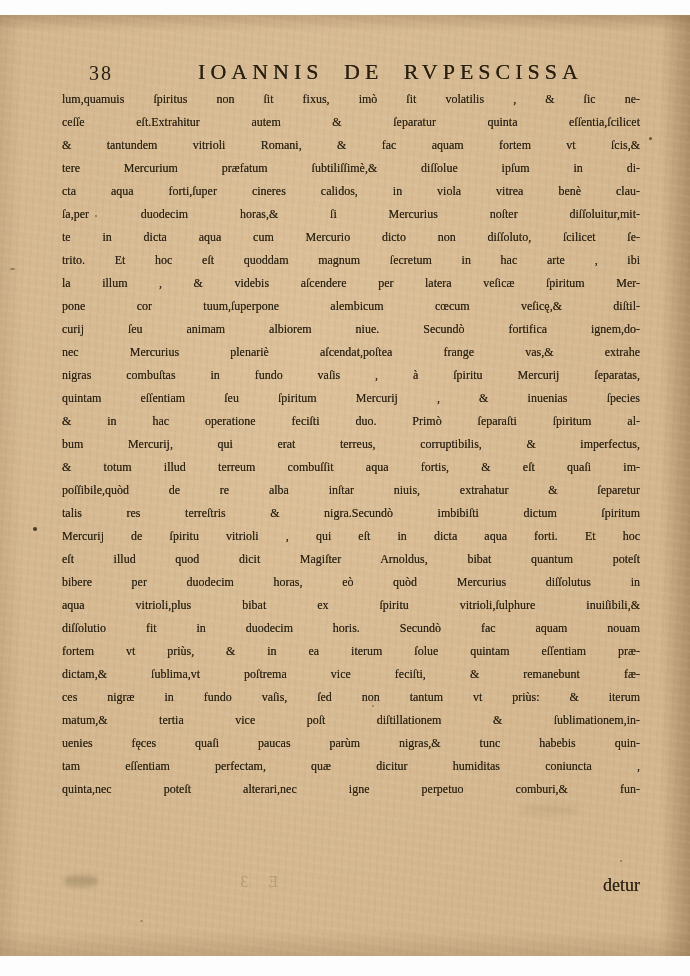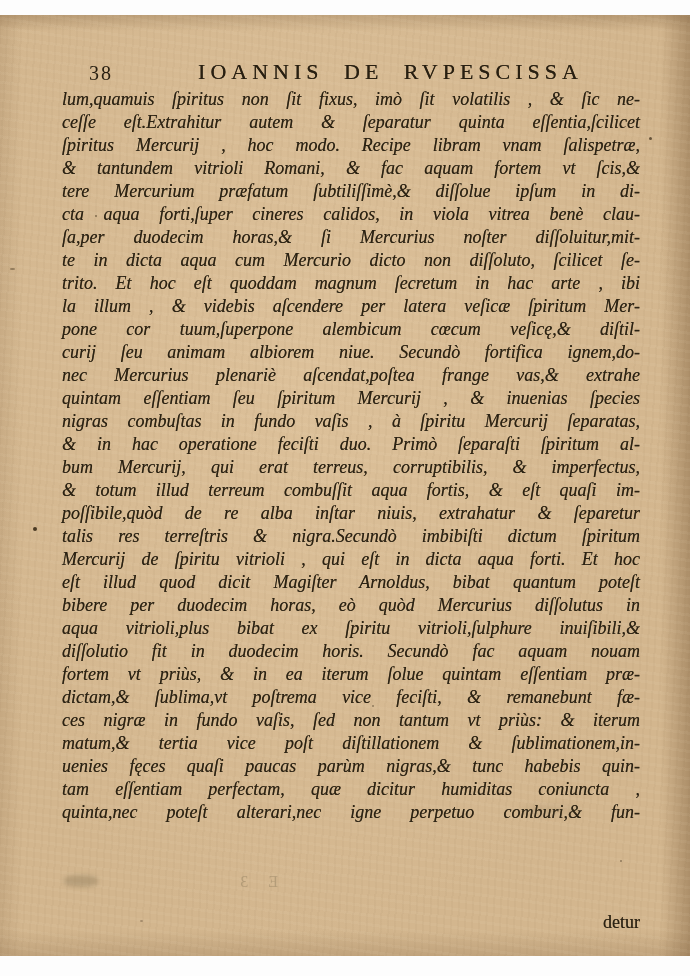--- a/index.html
+++ b/index.html
@@ -39,34 +39,32 @@
   }
   .title{
     position:absolute;left:79px;right:0;top:0;
     text-align:center;
     font-size:22px;letter-spacing:5px;word-spacing:10px;
     text-shadow:0 0 .6px rgba(40,31,17,.8);
   }
   .body-text{
     position:absolute;left:62px;top:73px;width:578px;
     color:#2b2213;
-    font-size:18px;
-    font-style:italic;
+    font-size:12px;
   }
   .line{
     height:23px;line-height:23px;
     text-align:justify;text-align-last:justify;
     white-space:nowrap;
     text-shadow:0 0 .5px rgba(43,34,19,.65);
   }
   .catchword{
     position:absolute;right:50px;top:860px;
     color:#2b2213;font-size:18px;
     text-shadow:0 0 .5px rgba(43,34,19,.65);
-    margin-top:37px;
   }
   
   .ghost-sig{
     position:absolute;left:218px;top:858px;width:60px;
     transform:scaleX(-1);
     color:#8d7c5d;opacity:.45;filter:blur(.6px);
     font-size:16px;letter-spacing:8px;
   }
   .ghost-smudge{
     position:absolute;left:64px;top:860px;width:34px;height:12px;
@@ -93,33 +91,32 @@
     <div class="grain"></div>
 
     <div class="header">
       <span class="pagenum">38</span>
       <span class="title">IOANNIS DE RVPESCISSA</span>
     </div>
 
     <div class="body-text">
         <div class="line">lum,quamuis ſpiritus non ſit fixus, imò ſit volatilis , &amp; ſic ne-</div>
         <div class="line">ceſſe eſt.Extrahitur autem &amp; ſeparatur quinta eſſentia,ſcilicet</div>
-        <div class="line">ſpiritus Mercurij , hoc modo. Recipe libram vnam ſalispetræ,</div>
         <div class="line">&amp; tantundem vitrioli Romani, &amp; fac aquam fortem vt ſcis,&amp;</div>
         <div class="line">tere Mercurium præfatum ſubtiliſſimè,&amp; diſſolue ipſum in di-</div>
         <div class="line">cta aqua forti,ſuper cineres calidos, in viola vitrea benè clau-</div>
         <div class="line">ſa,per duodecim horas,&amp; ſi Mercurius noſter diſſoluitur,mit-</div>
         <div class="line">te in dicta aqua cum Mercurio dicto non diſſoluto, ſcilicet ſe-</div>
         <div class="line">trito. Et hoc eſt quoddam magnum ſecretum in hac arte , ibi</div>
         <div class="line">la illum , &amp; videbis aſcendere per latera veſicæ ſpiritum Mer-</div>
         <div class="line">pone cor tuum,ſuperpone alembicum cœcum veſicę,&amp; diſtil-</div>
         <div class="line">curij ſeu animam albiorem niue. Secundò fortifica ignem,do-</div>
         <div class="line">nec Mercurius plenariè aſcendat,poſtea frange vas,&amp; extrahe</div>
+        <div class="line">nigras combuſtas in fundo vaſis , à ſpiritu Mercurij ſeparatas,</div>
         <div class="line">quintam eſſentiam ſeu ſpiritum Mercurij , &amp; inuenias ſpecies</div>
-        <div class="line">nigras combuſtas in fundo vaſis , à ſpiritu Mercurij ſeparatas,</div>
         <div class="line">&amp; in hac operatione feciſti duo. Primò ſeparaſti ſpiritum al-</div>
         <div class="line">bum Mercurij, qui erat terreus, corruptibilis, &amp; imperfectus,</div>
         <div class="line">&amp; totum illud terreum combuſſit aqua fortis, &amp; eſt quaſi im-</div>
         <div class="line">poſſibile,quòd de re alba inſtar niuis, extrahatur &amp; ſeparetur</div>
         <div class="line">talis res terreſtris &amp; nigra.Secundò imbibiſti dictum ſpiritum</div>
         <div class="line">Mercurij de ſpiritu vitrioli , qui eſt in dicta aqua forti.  Et hoc</div>
         <div class="line">eſt illud quod dicit Magiſter Arnoldus, bibat quantum poteſt</div>
         <div class="line">bibere per duodecim horas, eò quòd Mercurius diſſolutus in</div>
         <div class="line">aqua vitrioli,plus bibat ex ſpiritu vitrioli,ſulphure inuiſibili,&amp;</div>
         <div class="line">diſſolutio fit in duodecim horis.  Secundò fac aquam nouam</div>

